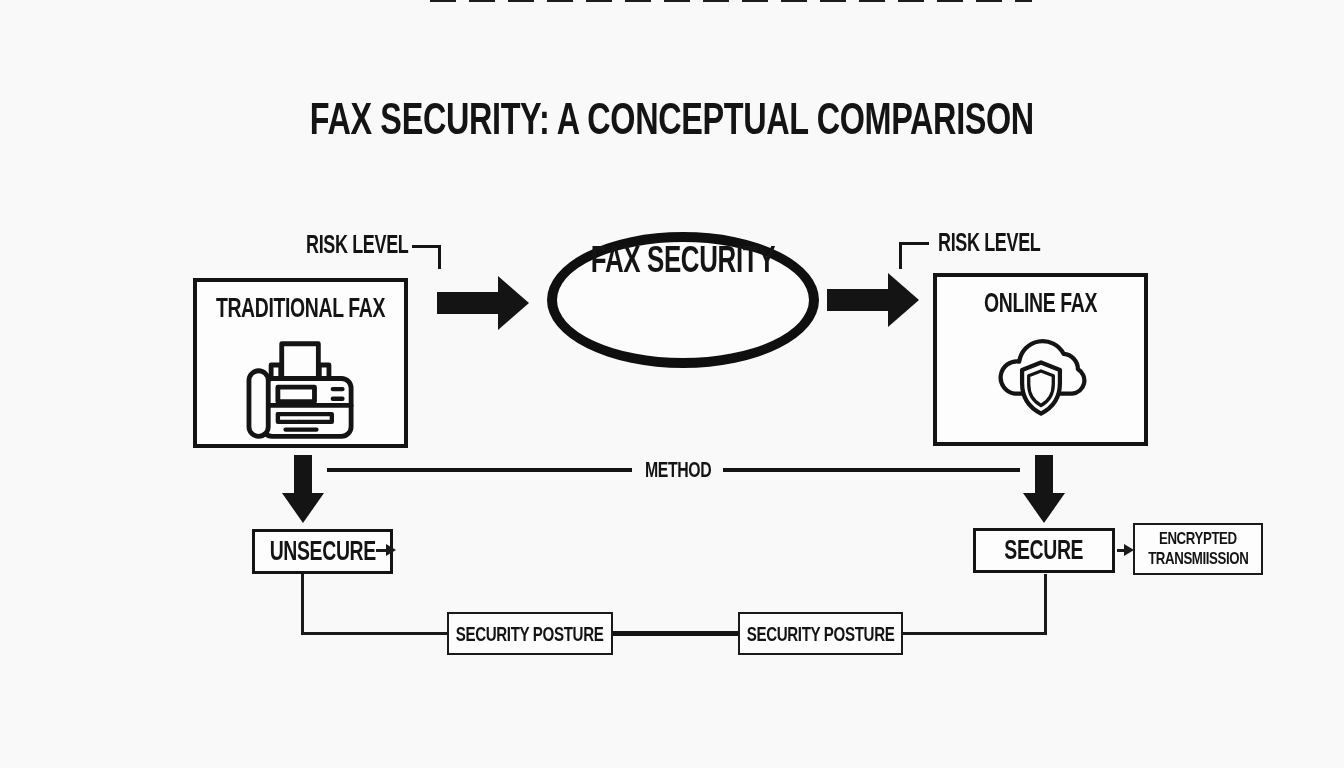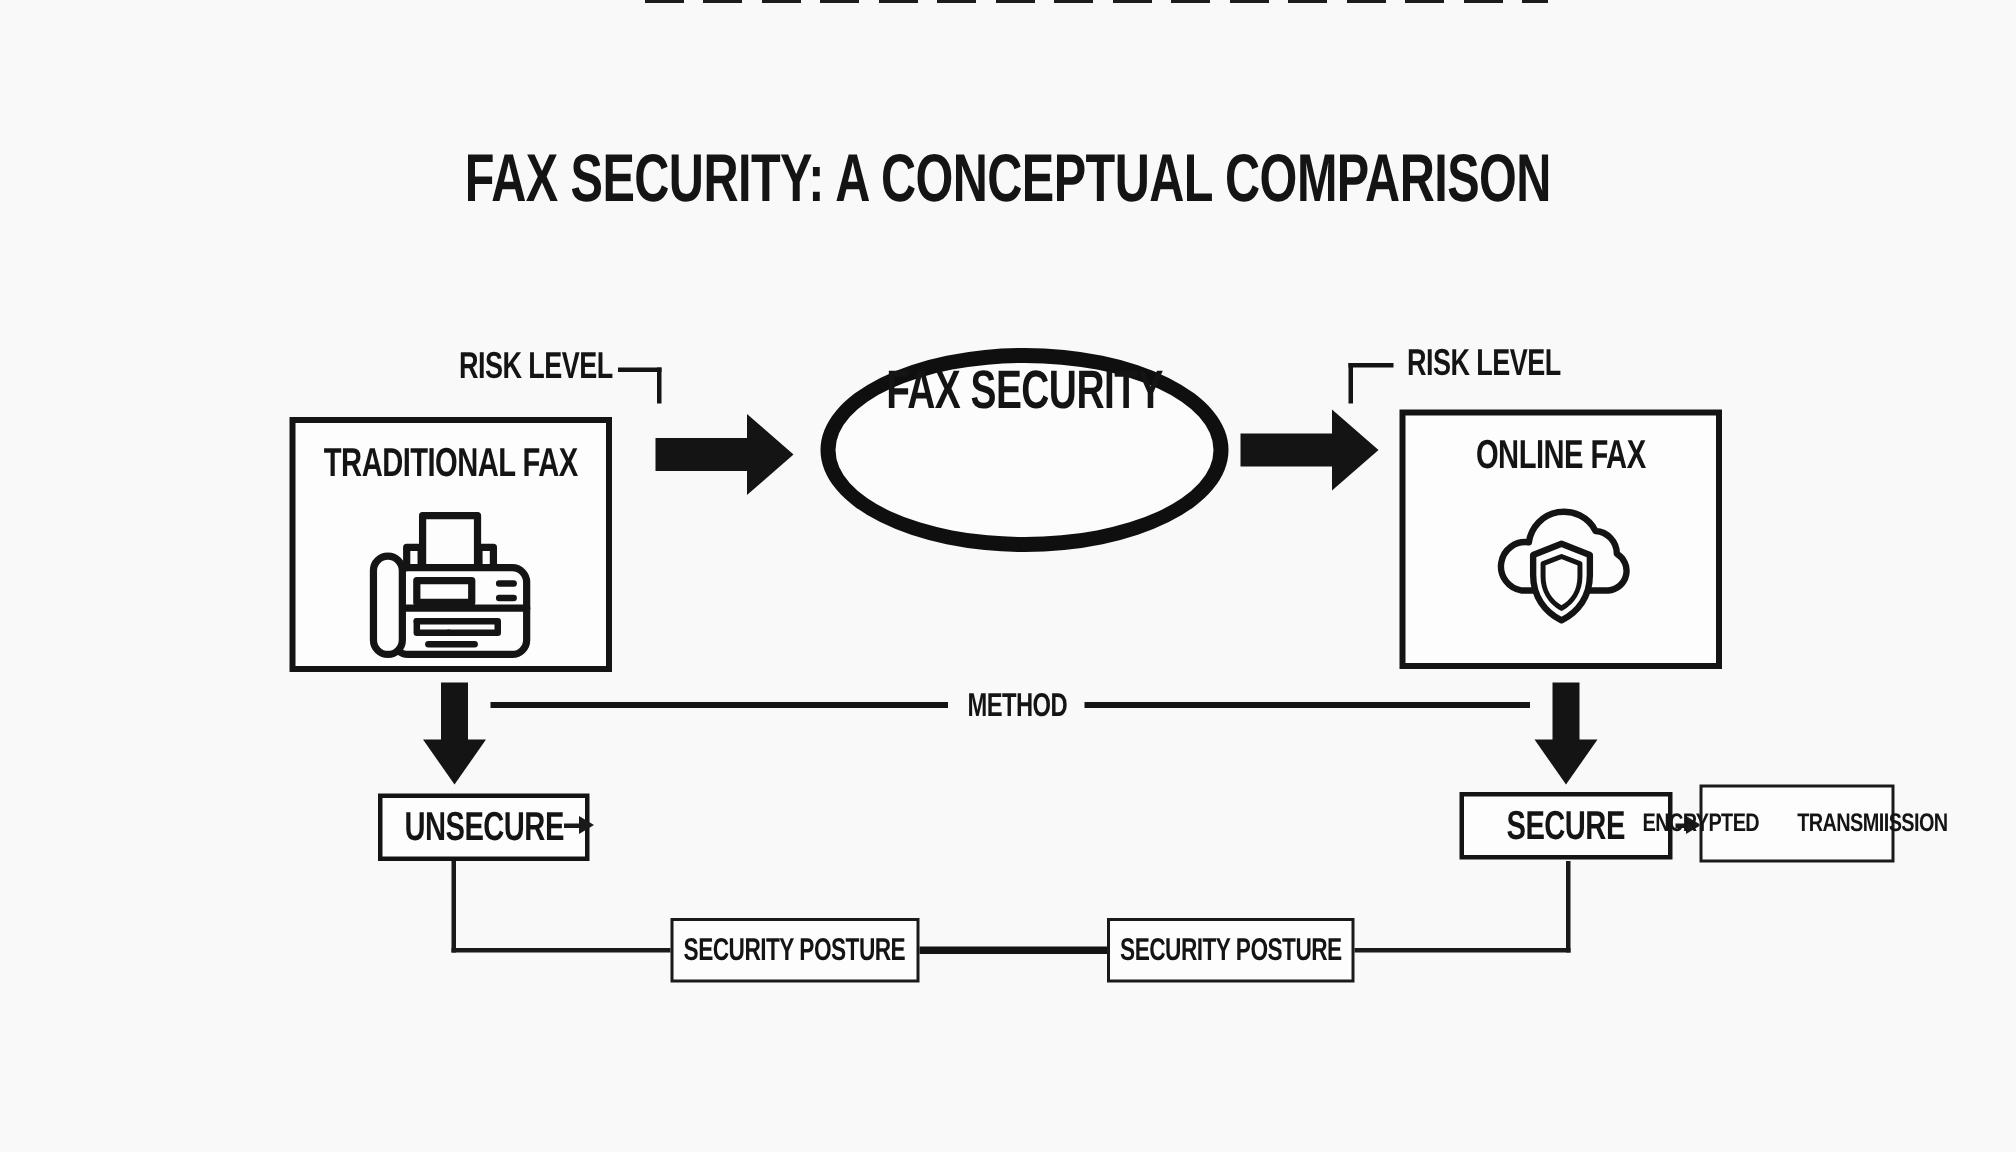--- a/index.html
+++ b/index.html
@@ -65,21 +65,21 @@
 
   .small-box {
     background:#fdfdfd;
     display:flex; align-items:center; justify-content:center;
   }
   .bold-border  { border:3.5px solid #141414; }
   .thin-border  { border:2.5px solid #1a1a1a; }
 
   .status-box .ct { font-size:27px; }
   .conseq-box .ct { font-size:19px; }
-  .enc-box { flex-direction:row; }
+  .enc-box { flex-direction:column; }
   .enc-box .ct { font-size:17px; line-height:1.18; transform:scaleX(.78); }
   .posture-box .ct { font-size:21px; }
   .method-label .ct { font-size:22px; }
 
   .hline { background:#141414; }
   .vline { background:#1a1a1a; }
 
   .top-dashes {
     left:430px; top:0; width:602px; height:2px;
     background:repeating-linear-gradient(90deg,#1c1c1c 0 26px,transparent 26px 39px);

